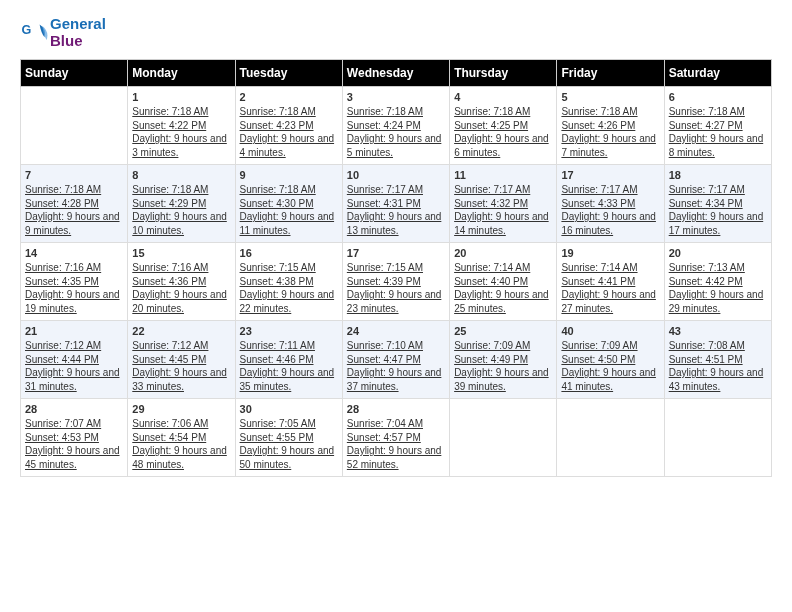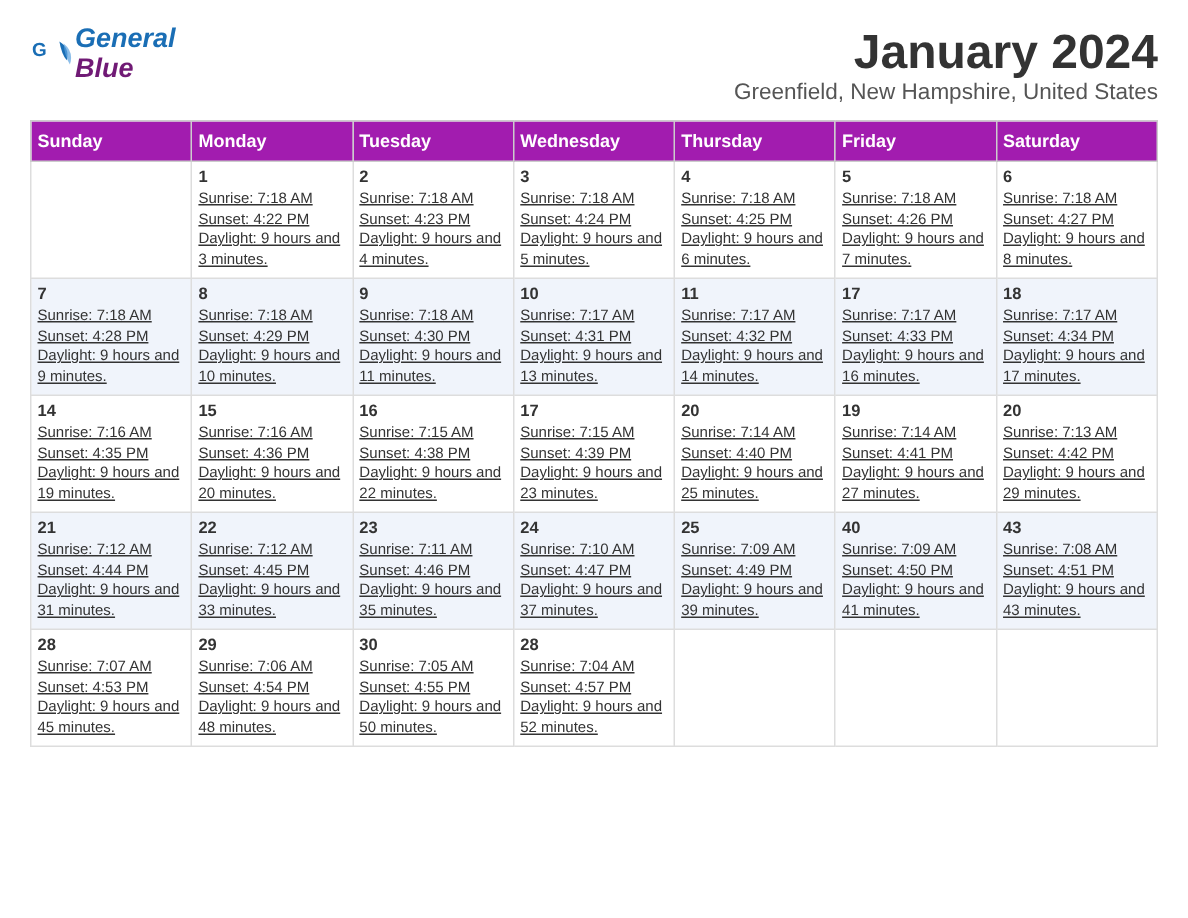--- a/index.html
+++ b/index.html
@@ -18,25 +18,24 @@
       display: flex;
       justify-content: space-between;
       align-items: flex-start;
       margin-bottom: 10px;
     }
     .logo {
       display: flex;
       align-items: center;
     }
     .logo-text {
-      font-size: 18px;
+      font-size: 15px;
       font-weight: bold;
       color: #333;
       line-height: 1.1;
-      font-style: italic;
     }
     .logo-text span {
       color: #1a6eb5;
     }
     .logo-icon {
       width: 28px;
       height: 28px;
       margin-right: 2px;
     }
     .title-block {
@@ -50,21 +49,21 @@
     .subtitle {
       font-size: 15px;
       color: #555;
     }
     table {
       width: 100%;
       border-collapse: collapse;
       table-layout: fixed;
     }
     thead tr th {
-      background-color: #a21caf;
+      background-color: #000000;
       color: #fff;
       font-size: 12px;
       font-weight: bold;
       padding: 6px 4px;
       text-align: left;
       border: 1px solid #ccc;
     }
     tbody tr td {
       vertical-align: top;
       padding: 4px 4px 4px 4px;
@@ -102,24 +101,20 @@
         <path d="M28 8 Q38 14 35 26 Q30 20 28 8Z" fill="#1a6eb5"></path>
         <path d="M32 10 Q42 18 38 30 Q33 22 32 10Z" fill="#5ba3e0" opacity="0.7"></path>
       </svg>
       <div>
         <div class="logo-text">
           <span>General</span><br>
           <span style="color:#701a75">Blue</span>
         </div>
       </div>
     </div>
-    <div class="title-block">
-      <div class="main-title">January 2024</div>
-      <div class="subtitle">Greenfield, New Hampshire, United States</div>
-    </div>
   </div>
 
   <table>
     <thead>
       <tr>
       <th>Sunday</th>
           <th>Monday</th>
           <th>Tuesday</th>
           <th>Wednesday</th>
           <th>Thursday</th>

